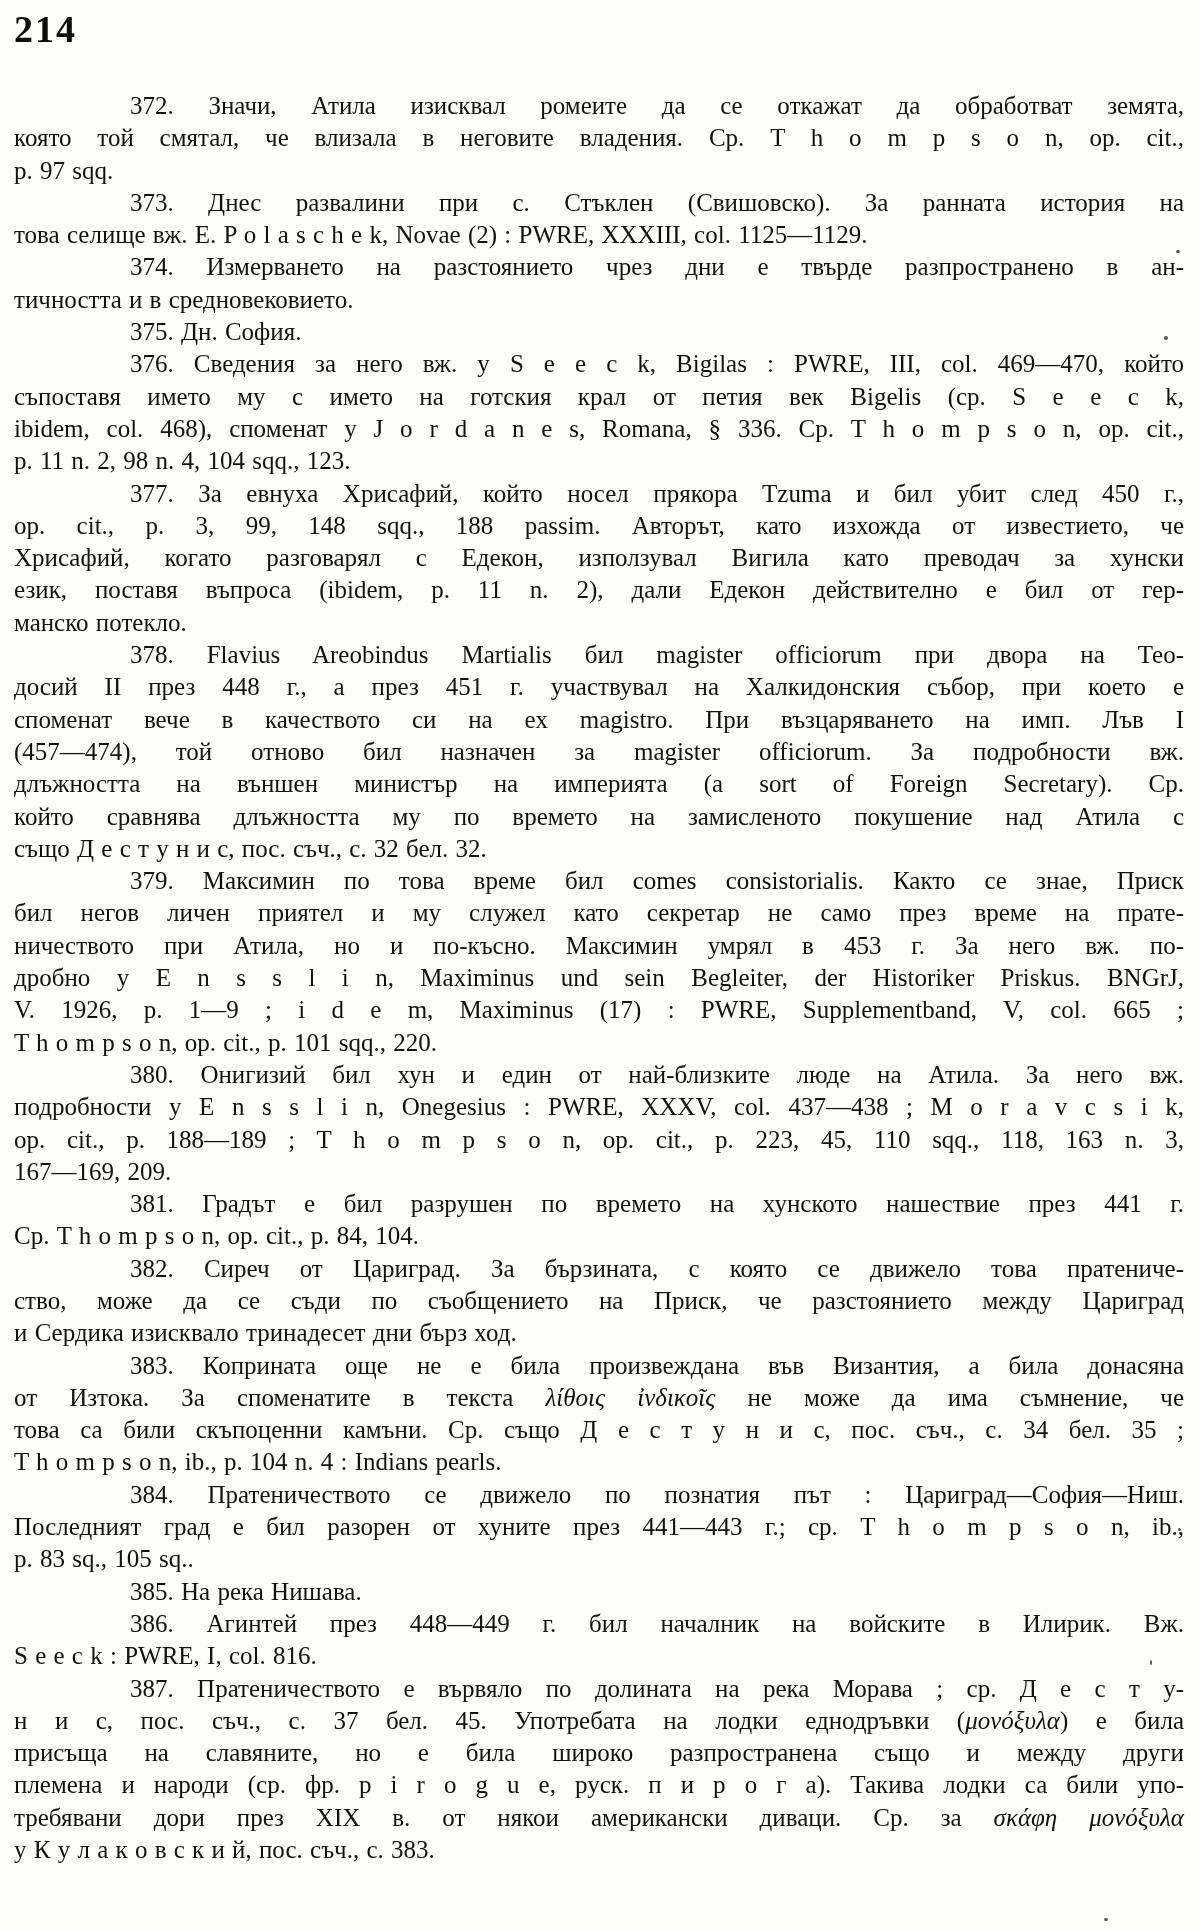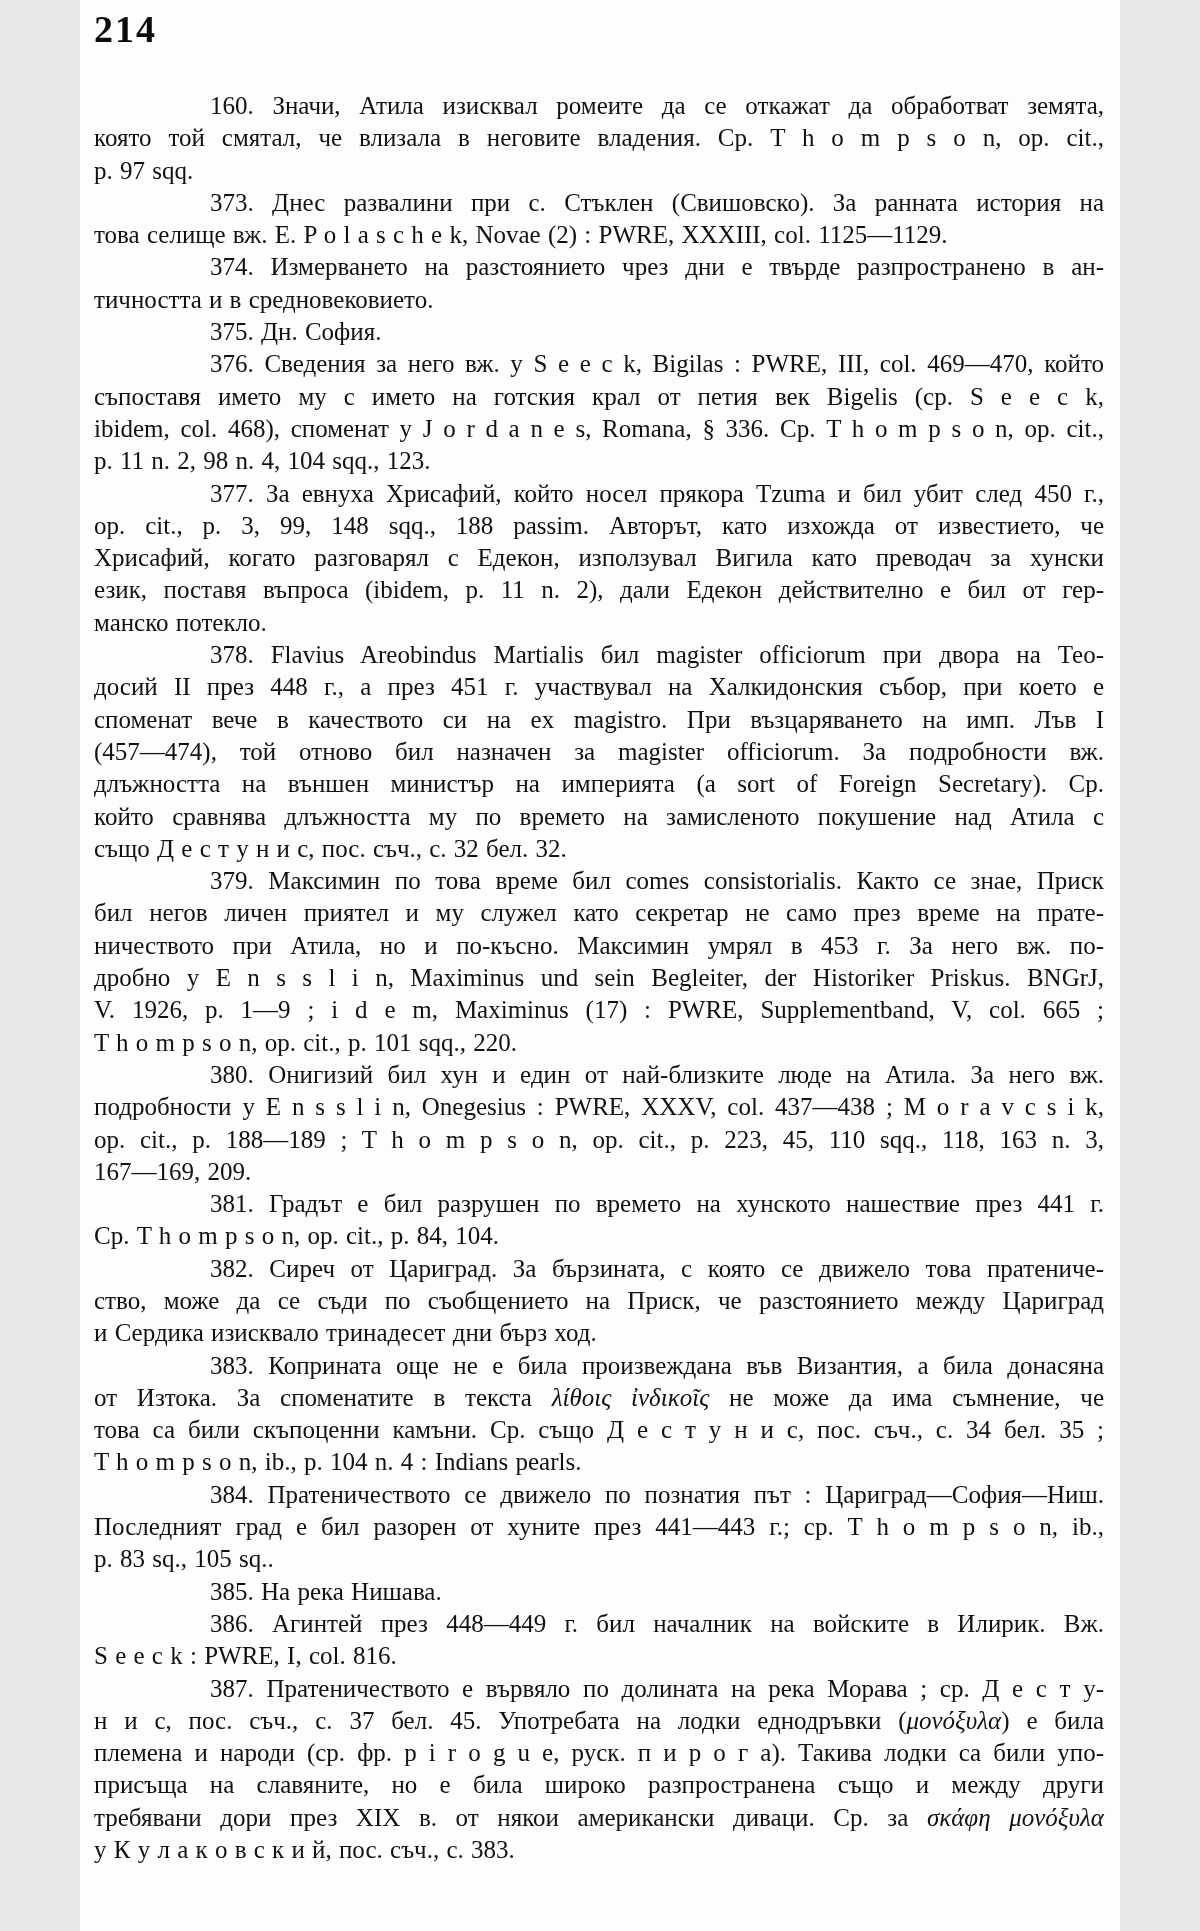--- a/index.html
+++ b/index.html
@@ -1,18 +1,18 @@
 <!DOCTYPE html>
 <html><head>
 <meta charset="utf-8">
 <style>
   html, body { margin: 0; padding: 0; background: #e8e8e6; }
   .page {
     position: relative;
-    width: 1040px;
+    width: 1200px;
     height: 1931px;
     margin: 0 auto;
     background: #fdfdfb;
     color: #121110;
     font-family: "Liberation Serif", "DejaVu Serif", serif;
     box-sizing: border-box;
     padding: 6px 16px 0 14px;
     overflow: hidden;
   }
   .page-number {
@@ -52,21 +52,21 @@
   .speck.s5 { left: 1104px; top: 1918px; width: 4px; height: 3px; }
 </style>
 </head>
 <body>
 
 <div class="page">
   <div class="page-number">214</div>
 
   <div class="footnotes" id="footnotes">
       <div class="footnote">
-        <div class="fn-line first">160. Значи, Атила изисквал ромеите да се откажат да обработват земята,</div>
+        <div class="fn-line first">372. Значи, Атила изисквал ромеите да се откажат да обработват земята,</div>
         <div class="fn-line">която той смятал, че влизала в неговите владения. Ср. T h o m p s o n, op. cit.,</div>
         <div class="fn-line last">p. 97 sqq.</div>
       </div>
       <div class="footnote">
         <div class="fn-line first">373. Днес развалини при с. Стъклен (Свишовско). За ранната история на</div>
         <div class="fn-line last">това селище вж. Е. P o l a s c h e k, Novae (2) : PWRE, XXXIII, col. 1125—1129.</div>
       </div>
       <div class="footnote">
         <div class="fn-line first">374. Измерването на разстоянието чрез дни е твърде разпространено в ан-</div>
         <div class="fn-line last">тичността и в средновековието.</div>
@@ -133,22 +133,22 @@
       <div class="footnote">
         <div class="fn-line first last">385. На река Нишава.</div>
       </div>
       <div class="footnote">
         <div class="fn-line first">386. Агинтей през 448—449 г. бил началник на войските в Илирик. Вж.</div>
         <div class="fn-line last">S e e c k : PWRE, I, col. 816.</div>
       </div>
       <div class="footnote">
         <div class="fn-line first">387. Пратеничеството е вървяло по долината на река Морава ; ср. Д е с т у-</div>
         <div class="fn-line">н и с, пос. съч., с. 37 бел. 45. Употребата на лодки еднодръвки (<i>μονόξυλα</i>) е била</div>
+        <div class="fn-line">присъща на славяните, но е била широко разпространена също и между други</div>
         <div class="fn-line">племена и народи (ср. фр. p i r o g u e, руск. п и р о г а). Такива лодки са били упо-</div>
-        <div class="fn-line">присъща на славяните, но е била широко разпространена също и между други</div>
         <div class="fn-line">требявани дори през XIX в. от някои американски диваци. Ср. за <i>σκάφη μονόξυλα</i></div>
         <div class="fn-line last">у К у л а к о в с к и й, пос. съч., с. 383.</div>
       </div>
     </div>
 
   <div>
     <span class="speck s1"></span>
     <span class="speck s2"></span>
     <span class="speck s3"></span>
     <span class="speck s4"></span>

